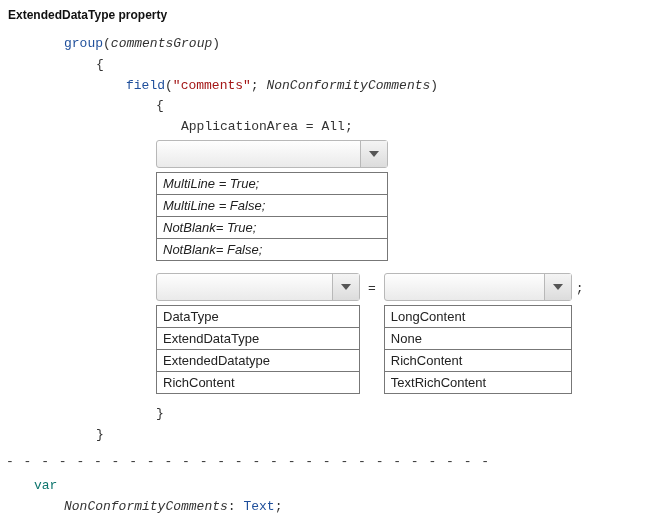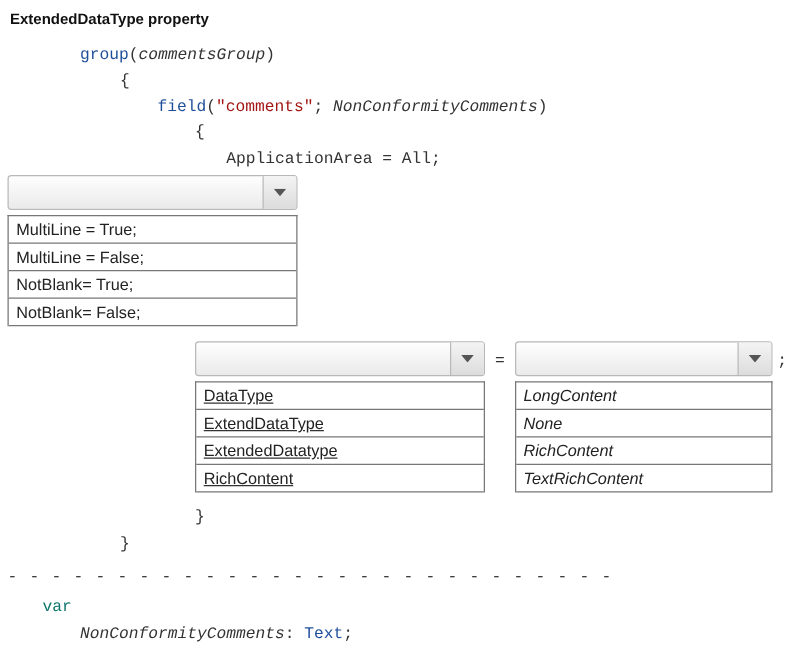--- a/index.html
+++ b/index.html
@@ -39,21 +39,23 @@
   .ident      { color: #333; font-style: italic; }
   .prop       { color: #333; }
 
   .indent1 { padding-left: 58px; }
   .indent2 { padding-left: 90px; }
   .indent3 { padding-left: 120px; }
   .indent4 { padding-left: 150px; }
   .indent5 { padding-left: 175px; }
 
   .block-table {
+    margin-left: 150px;
     margin-top: 2px;
+    font-style: italic;
   }
   .block-row {
     display: flex;
     align-items: center;
     margin-left: 150px;
     margin-top: 12px;
   }
   .block-inline {
     display: inline-block;
     vertical-align: top;
@@ -111,22 +113,22 @@
     line-height: 21px;
     padding: 0 6px;
     border-bottom: 1px solid #777;
     font-family: "Segoe UI", Tahoma, sans-serif;
     font-size: 13px;
     color: #222;
     white-space: nowrap;
   }
 
   .w-top   { width: 232px; }
-  .w-left  { width: 232px; text-decoration: underline; }
-  .w-right { width: 206px; font-style: italic; }
+  .w-left  { width: 204px; }
+  .w-right { width: 188px; }
 
   .dashes {
     font-family: Consolas, "Courier New", monospace;
     letter-spacing: 1px;
     color: #333;
     margin: 6px 0 4px 0;
     overflow: hidden;
     white-space: nowrap;
   }
 </style>

